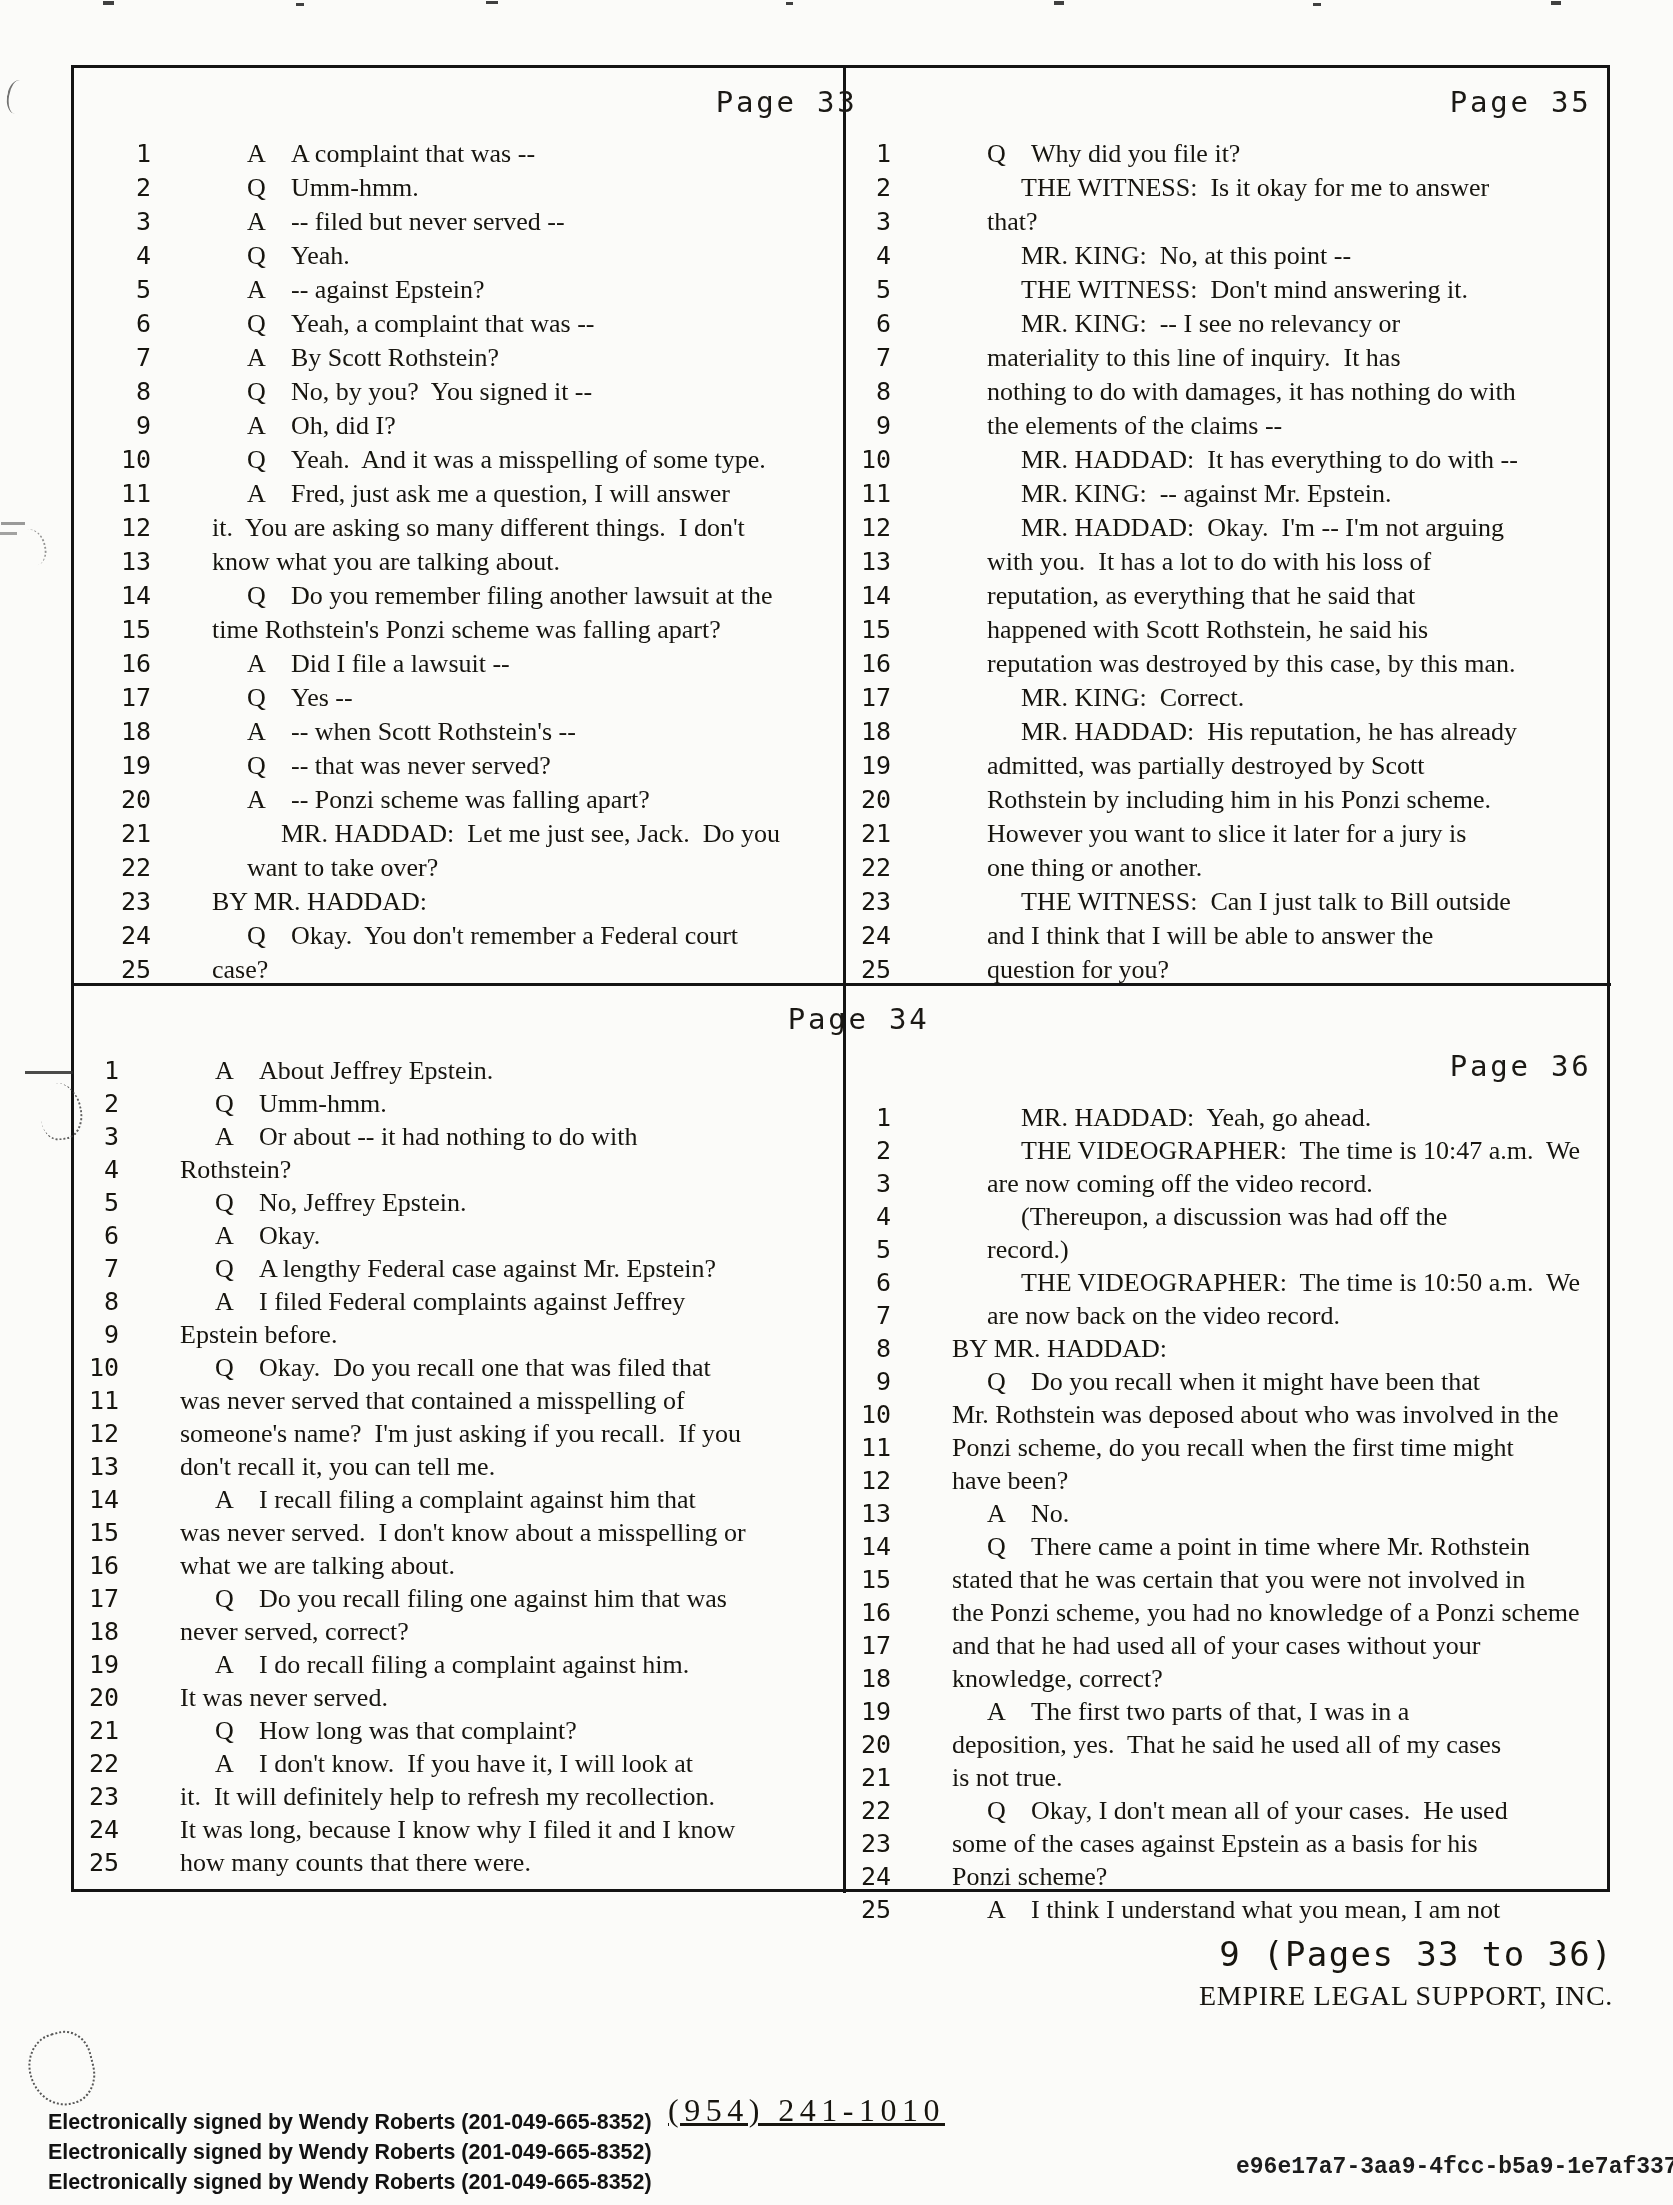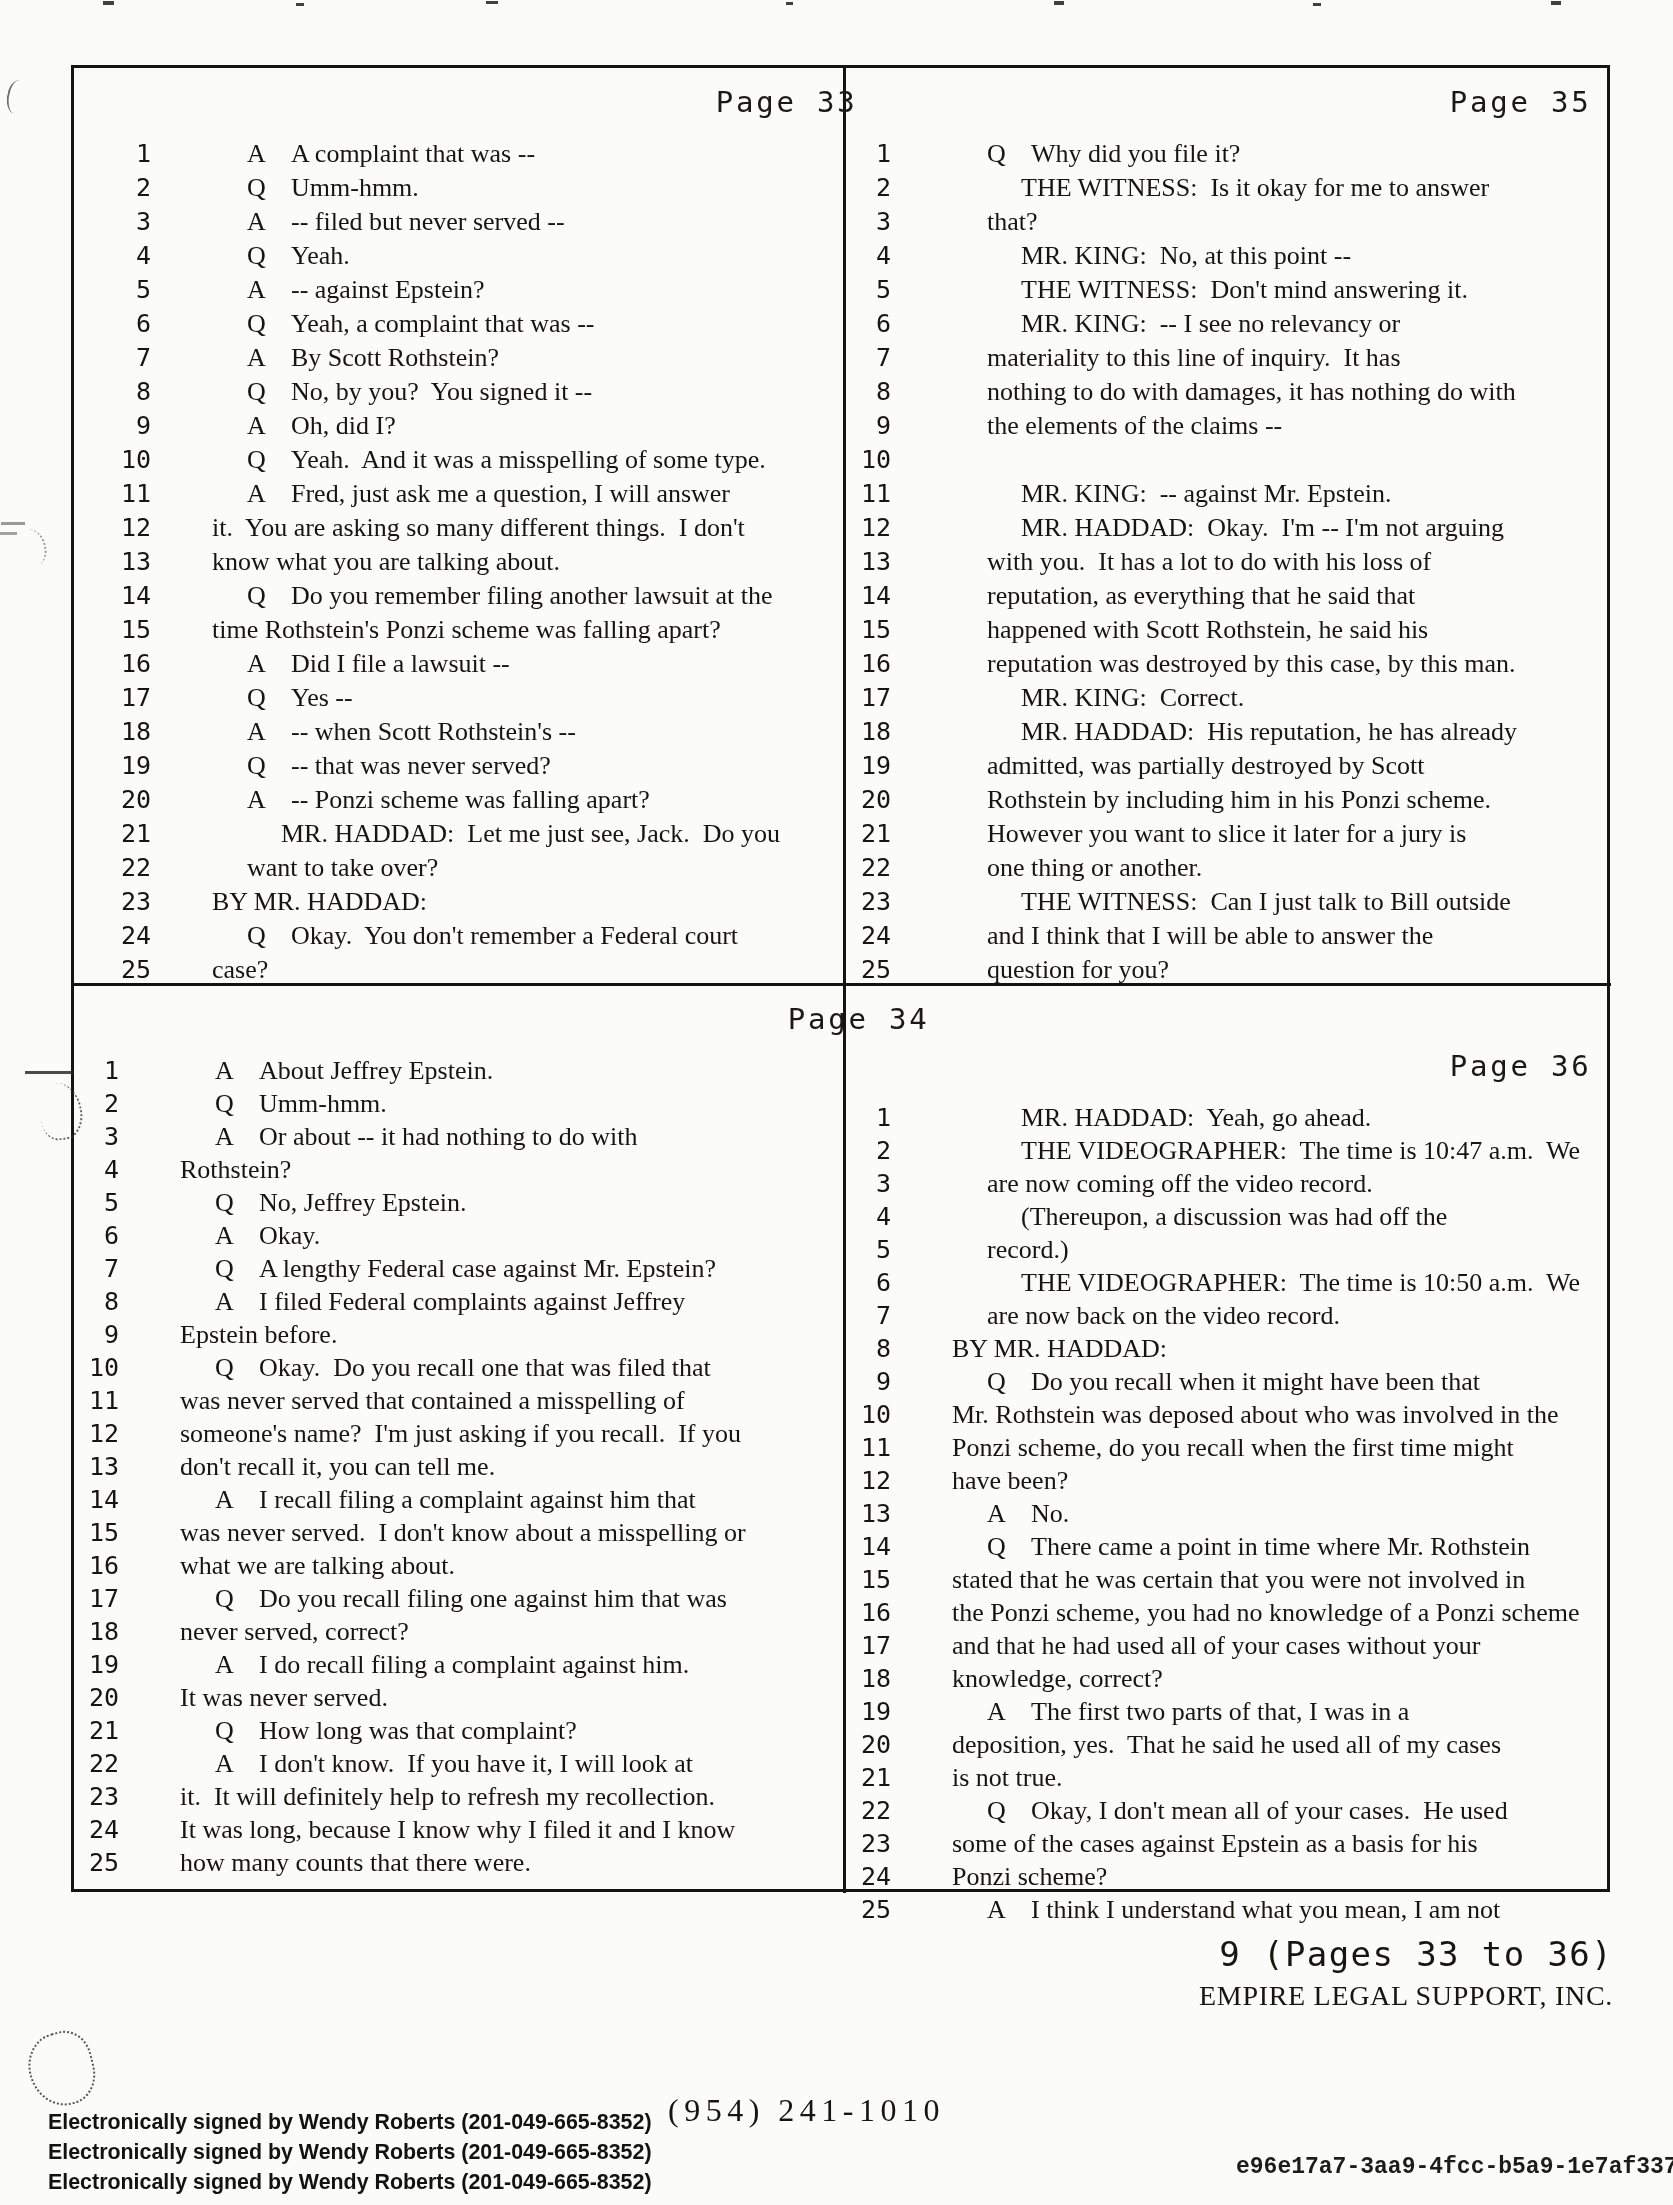--- a/index.html
+++ b/index.html
@@ -43,21 +43,21 @@
   .txt.sp{padding-left:130px;}
   .qal{display:inline-block;width:44px;}
 
   
   .page-info{
     position:absolute;right:61px;top:1934px;
     font-family:"DejaVu Sans Mono","Liberation Mono",monospace;
     font-size:34px;letter-spacing:1.4px;
   }
   .company{top:1980px;font-size:28px;letter-spacing:0.7px;position:absolute;width:1613px;text-align:right;}
-  .phone{top:2092px;font-size:32px;letter-spacing:5.5px;position:absolute;width:1613px;text-align:center;}
+  .phone{top:2092px;font-size:32px;letter-spacing:5.5px;position:absolute;width:1613px;text-align:center;text-decoration:underline;}
   .sigs{
     position:absolute;left:48px;top:2107px;
     font-family:"Liberation Sans","DejaVu Sans",sans-serif;
     font-weight:bold;font-size:21.4px;line-height:30px;color:#121212;
   }
   .docid{
     position:absolute;left:1236px;top:2154px;white-space:nowrap;
     font-family:Liberation Mono, monospace;
     font-weight:bold;font-size:23px;color:#1c1c1c;
   }
@@ -227,20 +227,21 @@
       <div class="row">
         <span class="num">8</span>
         <span class="txt sc">nothing to do with damages, it has nothing do with</span>
       </div>
       <div class="row">
         <span class="num">9</span>
         <span class="txt sc">the elements of the claims --</span>
       </div>
       <div class="row">
         <span class="num">10</span>
+        <span class="txt sp">MR. HADDAD:  It has everything to do with --</span>
       </div>
       <div class="row">
         <span class="num">11</span>
         <span class="txt sp">MR. KING:  -- against Mr. Epstein.</span>
       </div>
       <div class="row">
         <span class="num">12</span>
         <span class="txt sp">MR. HADDAD:  Okay.  I'm -- I'm not arguing</span>
       </div>
       <div class="row">

